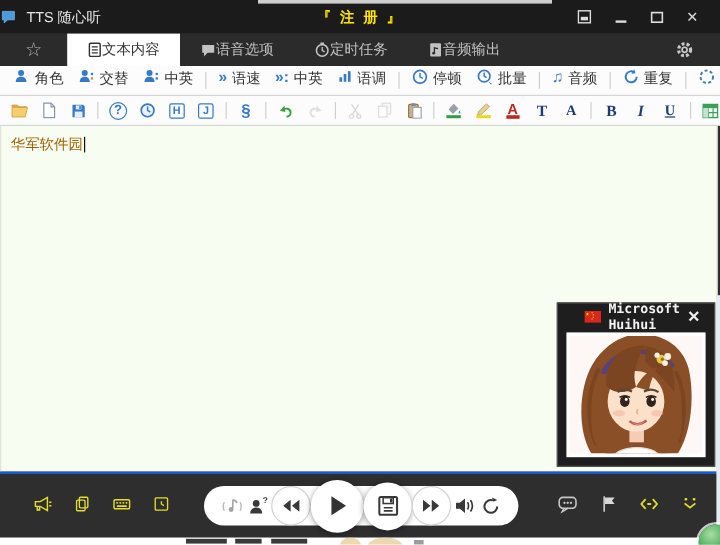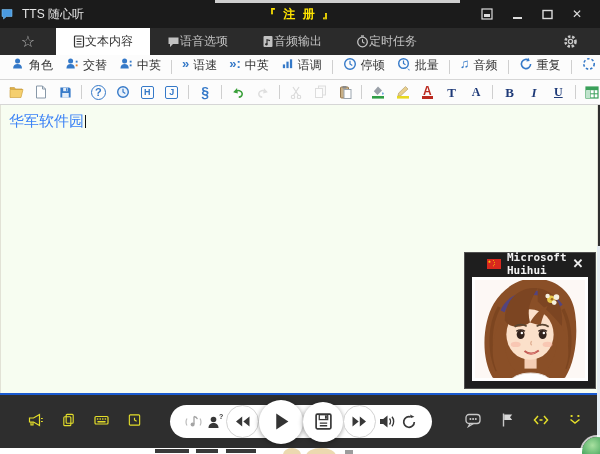--- a/index.html
+++ b/index.html
@@ -50,21 +50,21 @@
      border-bottom:3px solid #bb2a20;padding:0 1px;}
   [data-name="font-t-icon"]{color:#1e3a78;font-weight:bold;font-size:13px;font-family:"Liberation Serif",serif;}
   [data-name="font-a-icon"]{color:#1e3a78;font-weight:bold;font-size:12px;font-family:"Liberation Serif",serif;}
   [data-name="bold-icon"]{color:#1e3a78;font-weight:bold;font-size:13px;font-family:"Liberation Serif",serif;}
   [data-name="italic-icon"]{color:#1e3a78;font-weight:bold;font-style:italic;font-size:13px;font-family:"Liberation Serif",serif;}
   [data-name="underline-icon"]{color:#1e3a78;font-weight:bold;text-decoration:underline;font-size:12px;font-family:"Liberation Serif",serif;}
 
   
   .editor{position:absolute;left:0;top:105px;width:598px;height:288px;background:#f7fdf1;
           border-left:1px solid #e2e2d6;border-right:1px solid #e2e2d6;box-sizing:border-box;}
-  .editor-text{position:absolute;left:8px;top:7px;font-size:15px;color:#3b82f6;display:flex;align-items:center;}
+  .editor-text{position:absolute;left:8px;top:7px;font-size:12px;color:#a16207;display:flex;align-items:center;}
   .caret{width:1px;height:13px;background:#111;margin-left:1px;}
   .splitter{position:absolute;left:0;top:393px;width:100%;height:2px;background:#1a5ad0;}
 
   
   .bottombar{position:absolute;left:0;top:395px;width:100%;height:53px;background:#2e2e2e;}
   .bl-icons{position:absolute;left:26px;top:16px;display:flex;gap:15px;align-items:center;}
   .br-icons{position:absolute;right:16px;top:16px;display:flex;gap:16px;align-items:center;}
   .bar-icon{width:18px;height:18px;display:flex;align-items:center;justify-content:center;cursor:default;}
 
   .pill{position:absolute;left:170px;top:10px;width:262px;height:33px;background:#ffffff;
@@ -153,39 +153,39 @@
           <span data-name="tab-label">文本内容</span>
         </div>
         <div class="tab" data-name="tab-voice-options">
           <span class="icon ticon" data-name="speech-bubble-icon">
             <svg width="13" height="12" viewBox="0 0 13 12">
               <path d="M1.5 1.5h10v6.5H6L3 11V8H1.5z" fill="currentColor"></path>
             </svg>
           </span>
           <span data-name="tab-label">语音选项</span>
         </div>
+        <div class="tab" data-name="tab-scheduled-tasks">
+          <span class="icon ticon" data-name="timer-icon">
+            <svg width="13" height="13" viewBox="0 0 13 13">
+              <circle cx="6.5" cy="7" r="4.8" fill="none" stroke="currentColor" stroke-width="1.3"></circle>
+              <path d="M6.5 4.2v2.8l2 1.2" stroke="currentColor" stroke-width="1.1" fill="none"></path>
+              <path d="M5 1h3" stroke="currentColor" stroke-width="1.3"></path>
+            </svg>
+          </span>
+          <span data-name="tab-label">定时任务</span>
+        </div>
         <div class="tab" data-name="tab-audio-output">
           <span class="icon ticon" data-name="audio-file-icon">
             <svg width="12" height="13" viewBox="0 0 12 13">
               <rect x="1.5" y="1" width="9" height="11" rx="1" fill="currentColor"></rect>
               <path d="M5 9.2V4.8l3 .8" stroke="#2b2b2b" stroke-width="1.1" fill="none"></path>
               <circle cx="4.4" cy="9.3" r="1.2" fill="#2b2b2b"></circle>
             </svg>
           </span>
           <span data-name="tab-label">音频输出</span>
-        </div>
-        <div class="tab" data-name="tab-scheduled-tasks">
-          <span class="icon ticon" data-name="timer-icon">
-            <svg width="13" height="13" viewBox="0 0 13 13">
-              <circle cx="6.5" cy="7" r="4.8" fill="none" stroke="currentColor" stroke-width="1.3"></circle>
-              <path d="M6.5 4.2v2.8l2 1.2" stroke="currentColor" stroke-width="1.1" fill="none"></path>
-              <path d="M5 1h3" stroke="currentColor" stroke-width="1.3"></path>
-            </svg>
-          </span>
-          <span data-name="tab-label">定时任务</span>
         </div>
       </div>
     <div class="gear-slot" data-name="settings-gear-icon">
       <svg width="15" height="15" viewBox="0 0 15 15">
         <circle cx="7.5" cy="7.5" r="5" fill="none" stroke="#c8c8c8" stroke-width="2.6" stroke-dasharray="2.4 1.7"></circle>
         <circle cx="7.5" cy="7.5" r="2.1" fill="none" stroke="#c8c8c8" stroke-width="1.4"></circle>
       </svg>
     </div>
   </div>
 

